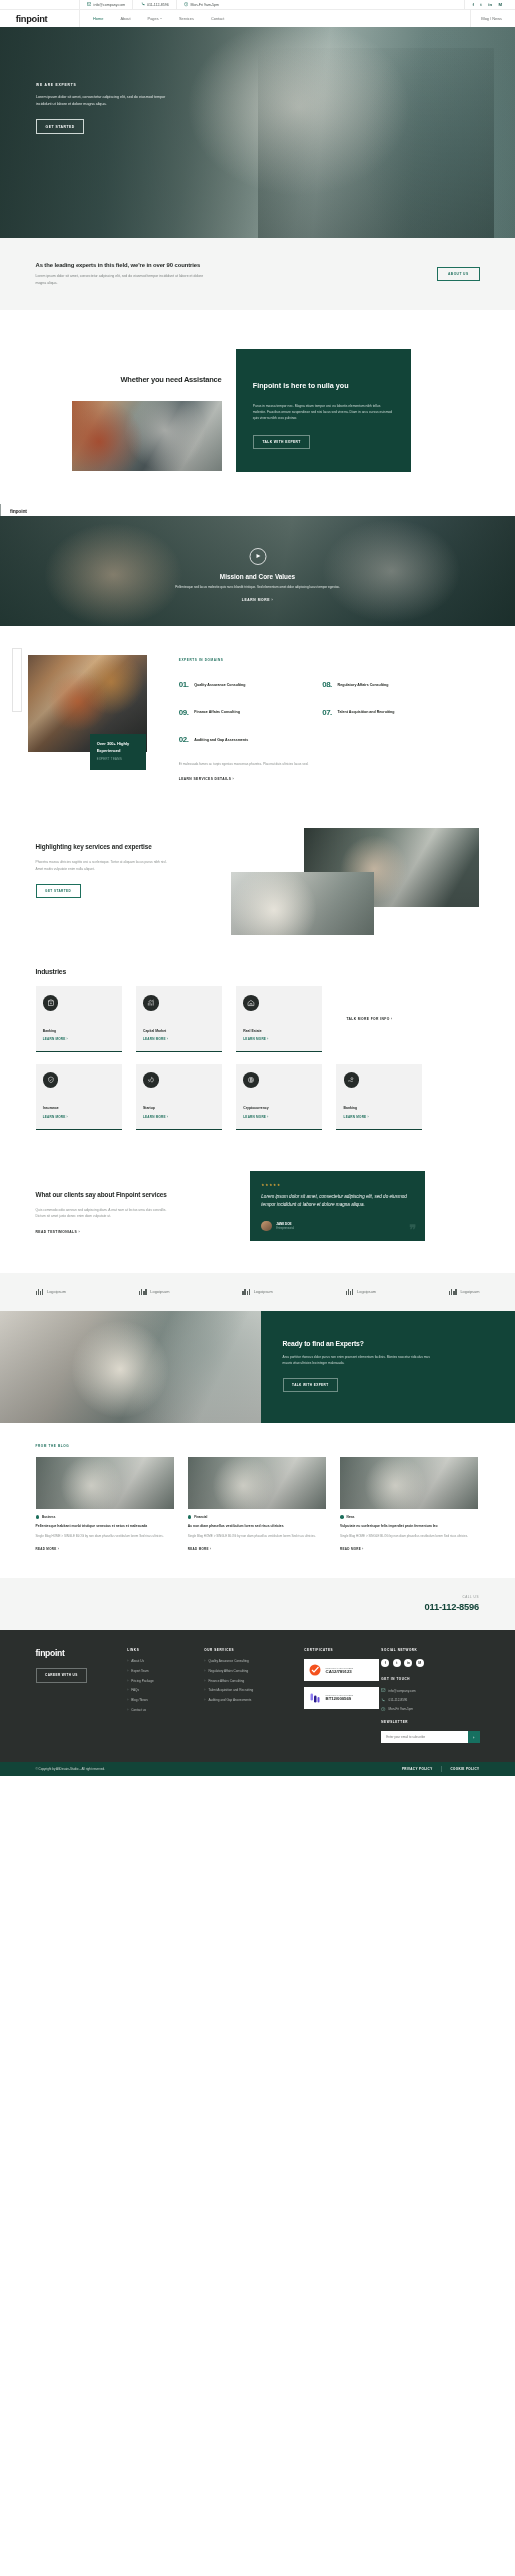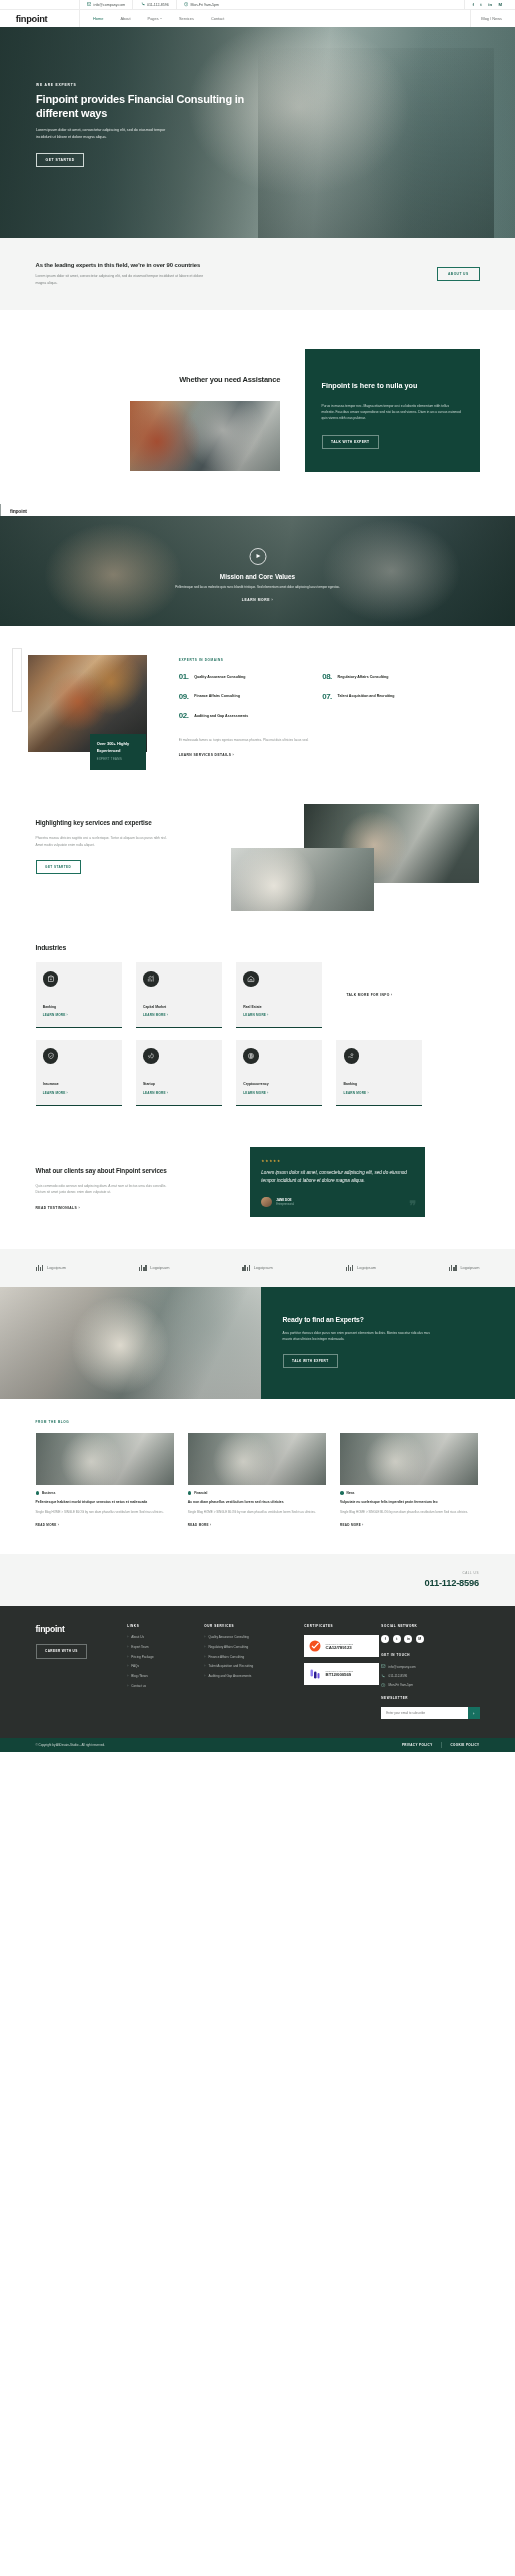--- a/index.html
+++ b/index.html
@@ -48,21 +48,21 @@
 
   
   .strip { background:#f4f5f4; padding:24px 0; }
   .strip-row { display:flex; align-items:center; }
   .strip h2 { font-size:5.9px; font-weight:bold; color:#1f2321; letter-spacing:-0.1px; }
   .strip p { font-size:3.5px; line-height:1.9; color:#7d8281; margin-top:5px; width:172px; }
   .btn-outline-dark { border:0.7px solid #1d6f5c; color:#1d6f5c; font-size:3.3px; font-weight:bold; letter-spacing:0.4px;
     padding:4.3px 10px; margin-left:auto; }
 
   
-  .assist { padding:39px 0 31.5px; display:flex; gap:10px;justify-content:flex-end; }
+  .assist { padding:39px 0 31.5px; display:flex; gap:0; }
   .assist-left { width:186px; padding-top:26px; }
   .assist-left h2 { font-size:7.5px; line-height:1.38; font-weight:bold; text-align:right; color:#1f2321; letter-spacing:-0.2px; }
   .assist-photo { margin-top:15.7px; height:70px; width:150px; margin-left:36px;
     background:linear-gradient(120deg,#b9653f 0%,#c9a07a 18%,#8f9a93 38%,#5c6a6d 58%,#c8cdc8 78%,#9aa6a1 100%);
     position:relative; overflow:hidden; }
   .assist-photo:after { content:""; position:absolute; inset:0;
     background:radial-gradient(circle at 18% 58%, rgba(170,60,30,.75), transparent 34%),
                radial-gradient(circle at 62% 42%, rgba(225,222,215,.6), transparent 40%),
                linear-gradient(180deg,rgba(0,0,0,.08),rgba(0,0,0,.25)); }
   .assist-right { width:175px; background:#124438; padding:30px 17px 23px; margin-left:14.3px; color:#fff; }
@@ -98,21 +98,21 @@
   .dom-photo:after { content:""; position:absolute; inset:0;
     background:radial-gradient(circle at 42% 48%, rgba(200,90,40,.6), transparent 35%),
                radial-gradient(circle at 70% 28%, rgba(240,160,60,.45), transparent 30%),
                linear-gradient(180deg,rgba(0,0,0,.05),rgba(0,0,0,.3)); }
   .dom-card { position:absolute; left:54px; top:79px; width:56px; background:#124438; color:#fff; padding:7.2px 7.2px 8.6px; z-index:3; }
   .dom-card h4 { font-size:4px; line-height:1.6; font-weight:bold; }
   .dom-card span { font-size:2.7px; letter-spacing:0.4px; color:#8fb3a9; display:block; margin-top:4.3px; }
   .dom-right { width:301px; padding-left:14.3px; padding-top:2.9px; }
   .dom-eyebrow { font-size:3.1px; letter-spacing:0.6px; font-weight:bold; color:#1d6f5c; margin-bottom:11.5px; }
   .dom-grid { display:flex; flex-wrap:wrap; }
-  .dom-item { width:50%; display:flex; gap:5.7px; margin-bottom:11.5px; }
+  .dom-item { width:50%; display:flex; gap:5.7px; margin-bottom:11.5px;margin-top:8px; }
   .dom-num { font-size:7.9px; font-weight:bold; color:#1d6f5c; letter-spacing:-0.4px; line-height:1; }
   .dom-title { font-size:3.6px; line-height:1.6; font-weight:bold; color:#20241f; padding-top:1.4px; }
   .dom-note { font-size:3.2px; line-height:1.9; color:#8b908e; margin-top:5.7px; }
   .learn-dark { display:inline-block; margin-top:10px; font-size:3.3px; font-weight:bold; letter-spacing:0.4px; color:#1c1f1d; }
 
   
   .highlight { display:flex; padding:24px 0 33px; }
   .hl-left { width:168px; padding-top:14.3px; }
   .hl-left h2 { font-size:6.4px; line-height:1.55; font-weight:bold; color:#1f2321; letter-spacing:-0.1px; }
   .hl-left p { font-size:3.3px; line-height:1.95; color:#8b908e; margin-top:7.2px; width:136px; }
@@ -273,21 +273,20 @@
         </a>
       <a>Services</a>
       <a>Contact</a>
     </div>
     <div class="nav-right">Blog / News</div>
   </div>
 
   <div class="hero">
     <div class="hero-inner">
       <div class="eyebrow">WE ARE EXPERTS</div>
-      <h1>Finpoint provides Financial Consulting in different ways</h1>
       <p>Lorem ipsum dolor sit amet, consectetur adipiscing elit, sed do eiusmod tempor incididunt ut labore et dolore magna aliqua.</p>
       <div class="btn-outline-light">GET STARTED</div>
     </div>
   </div>
 
   <div class="strip">
     <div class="container strip-row">
       <div>
         <h2>As the leading experts in this field, we're in over 90 countries</h2>
         <p>Lorem ipsum dolor sit amet, consectetur adipiscing elit, sed do eiusmod tempor incididunt ut labore et dolore magna aliqua.</p>

